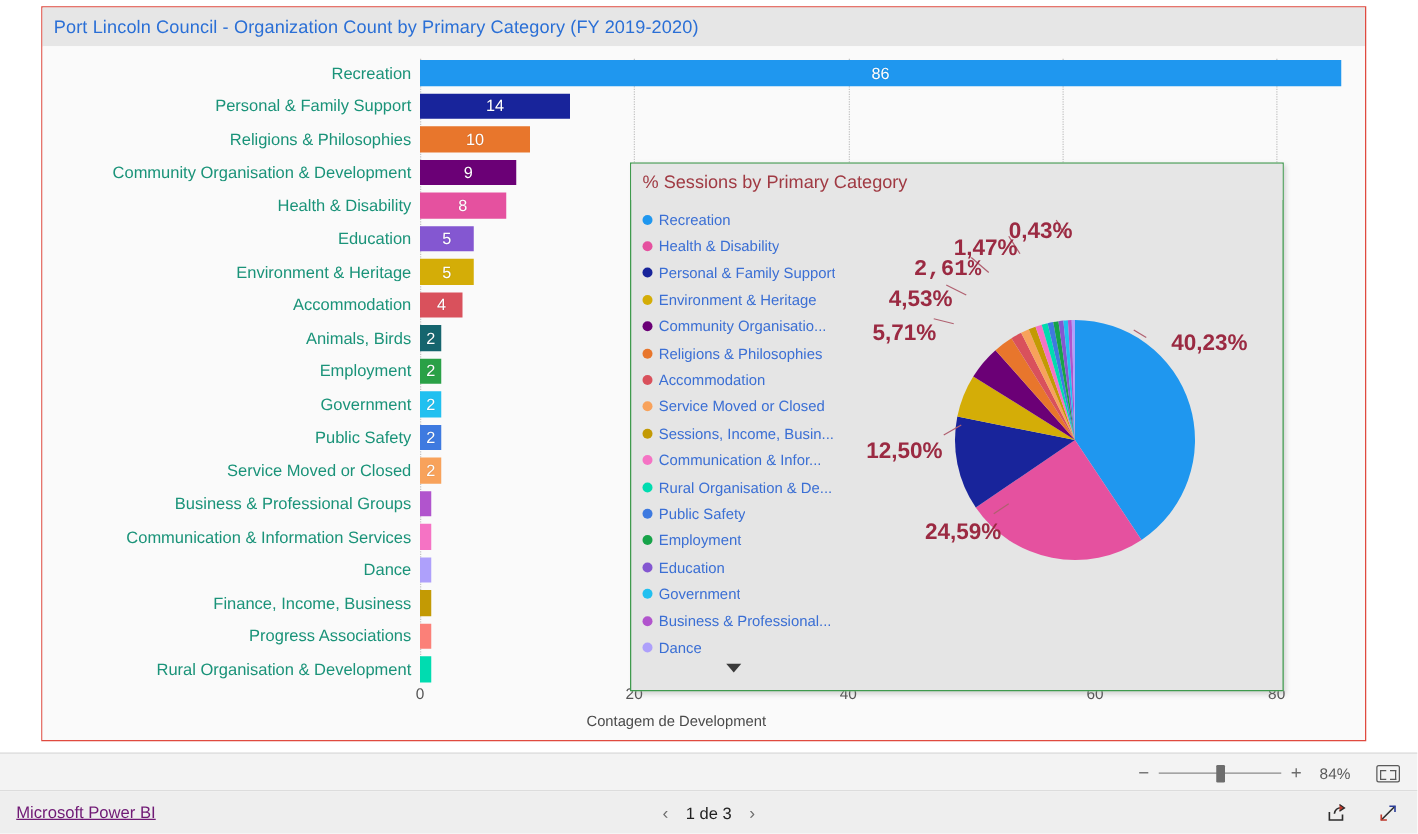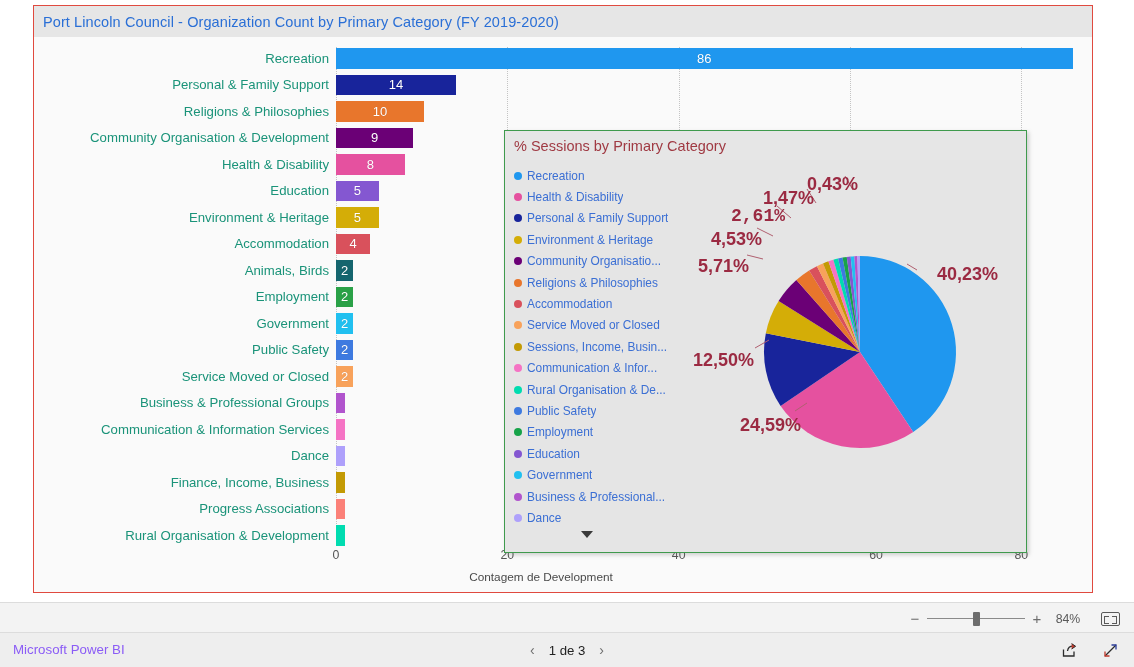--- a/index.html
+++ b/index.html
@@ -155,22 +155,22 @@
   #fit-icon::before { left: 2px; border-right: none; }
   #fit-icon::after { right: 2px; border-left: none; }
 
   
   #footer {
     position: absolute; left: 0; top: 633px; width: 1134px; height: 34px;
     background: #eeeeee;
   }
   #powerbi-link {
     position: absolute; left: 13px; top: 9px;
-    font-size: 13.3px; color: #8b5cf6;
-    cursor: pointer;
+    font-size: 13.3px; color: #701a75;
+    text-decoration: underline; cursor: pointer;
   }
   #pager {
     position: absolute; left: 50%; top: 0; height: 34px;
     transform: translateX(-50%);
     display: flex; align-items: center; gap: 14px;
   }
   .pager-arrow { font-size: 14px; color: #6d6d6d; cursor: pointer; }
   #pager-label { font-size: 13.2px; color: #222222; }
   #footer-icons {
     position: absolute; right: 15px; top: 0; height: 34px;

